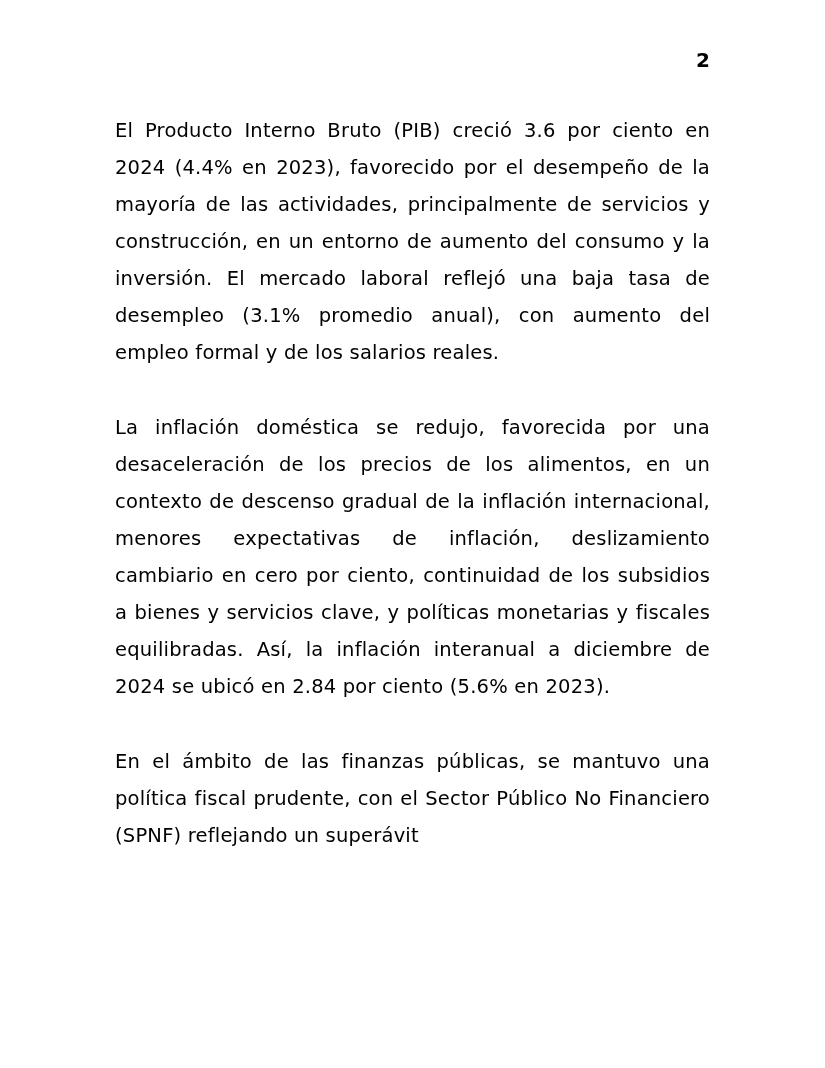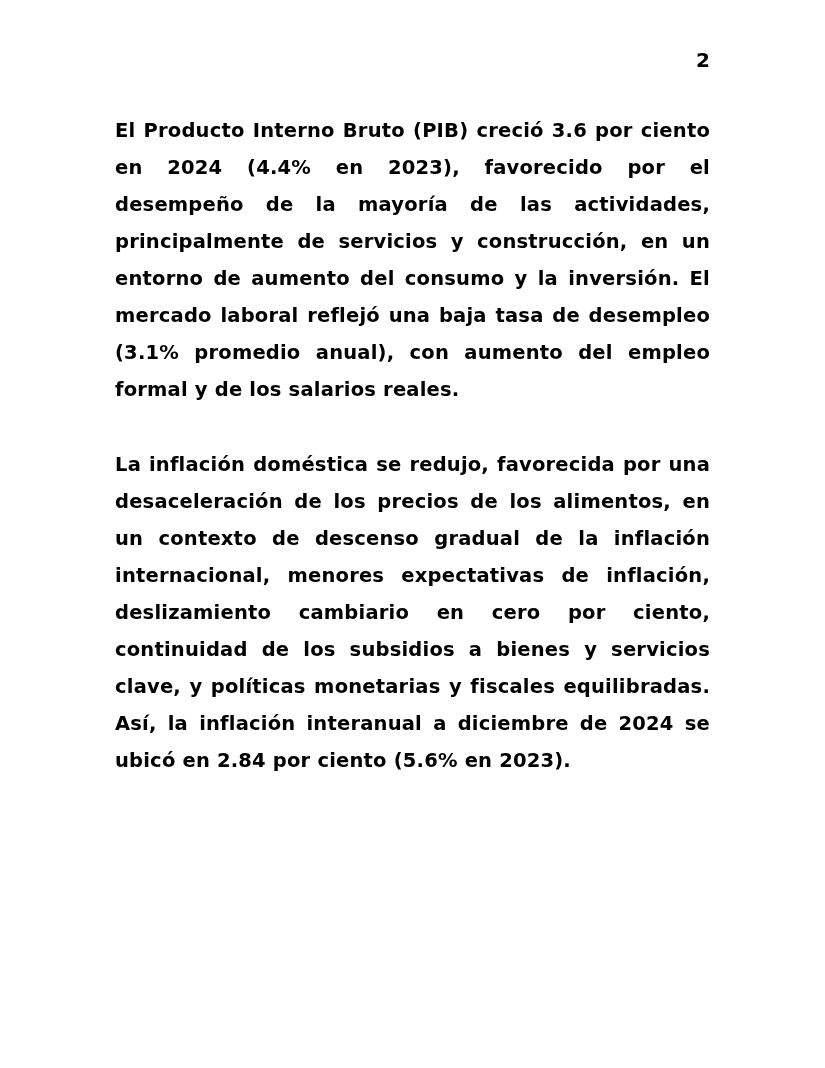--- a/index.html
+++ b/index.html
@@ -22,32 +22,33 @@
       background: #ffffff;
     }
     .page-number {
       text-align: right;
       font-weight: bold;
       font-size: 20px;
       line-height: 24px;
       margin: 0 0 40px 0;
     }
     .para {
-      font-weight: bold;
+      font-weight: normal;
       font-size: 19.5px;
       line-height: 37px;
       text-align: justify;
       text-justify: inter-word;
       letter-spacing: 0.2px;
       margin: 0 0 38px 0;
     }
   </style>
 </head>
 <body>
 
 <div class="page">
   <div class="page-number">2</div>
 
   <p class="para">El Producto Interno Bruto (PIB) creció 3.6 por ciento en 2024 (4.4% en 2023), favorecido por el desempeño de la mayoría de las actividades, principalmente de servicios y construcción, en un entorno de aumento del consumo y la inversión. El mercado laboral reflejó una baja tasa de desempleo (3.1% promedio anual), con aumento del empleo formal y de los salarios reales.</p>
 
   <p class="para">La inflación doméstica se redujo, favorecida por una desaceleración de los precios de los alimentos, en un contexto de descenso gradual de la inflación internacional, menores expectativas de inflación, deslizamiento cambiario en cero por ciento, continuidad de los subsidios a bienes y servicios clave, y políticas monetarias y fiscales equilibradas. Así, la inflación interanual a diciembre de 2024 se ubicó en 2.84 por ciento (5.6% en 2023).</p>
 
+  <p class="para">En el ámbito de las finanzas públicas, se mantuvo una política fiscal prudente, con el Sector Público No Financiero (SPNF) reflejando un superávit</p>
 </div>
 
 </body></html>

